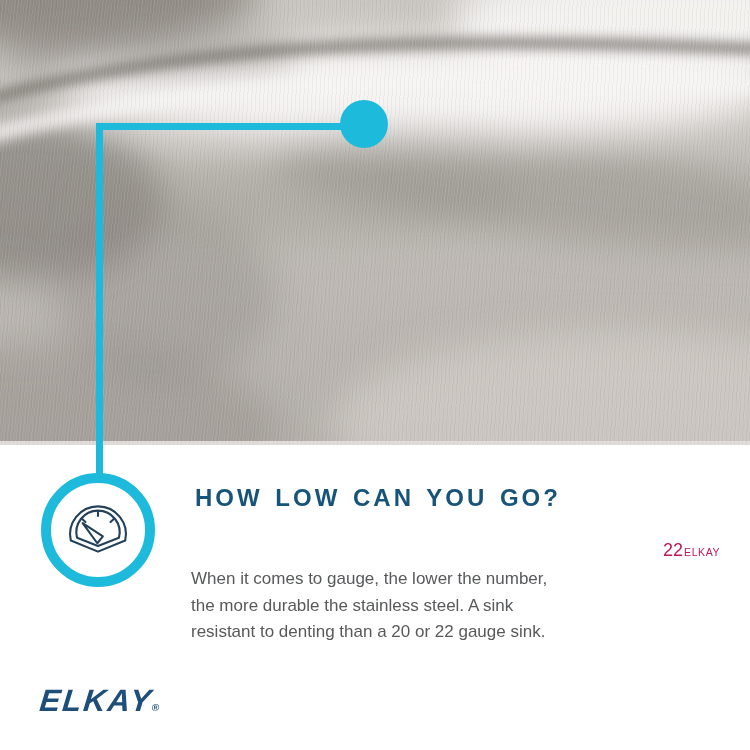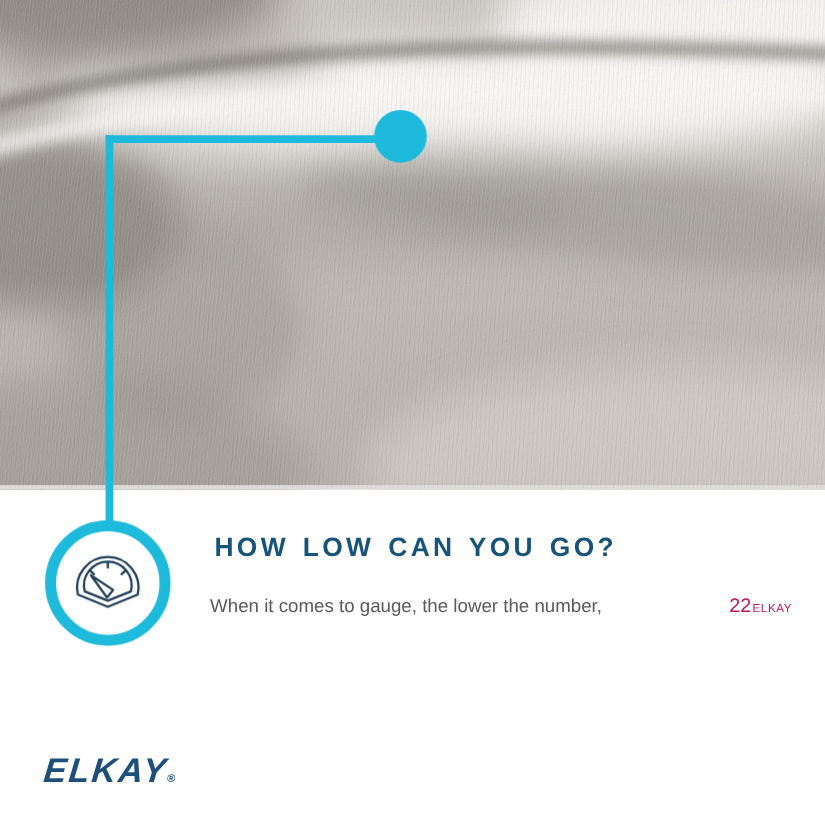--- a/index.html
+++ b/index.html
@@ -29,21 +29,21 @@
     display:flex; align-items:center; justify-content:center;
   }
 
   
   .headline {
     position:absolute; left:195px; top:484px;
     font-size:24px; font-weight:bold; letter-spacing:3px; word-spacing:3px;
     color:#17547A; white-space:nowrap;
   }
   .body-copy {
-    position:absolute; left:191px; top:538px;
+    position:absolute; left:191px; top:566px;
     font-size:17px; line-height:26.5px; color:#58595B; white-space:nowrap;
   }
 
   
   .bars { position:absolute; left:585px; top:489px; height:114px; display:flex; gap:8px; }
   .gbar {
     background:#1A5A7D; border-radius:7px; height:114px;
     display:flex; align-items:center; justify-content:center;
     color:#ffffff; overflow:hidden;
   }
@@ -120,20 +120,22 @@
         <path d="M27,27 L32,31.5"></path>
         <path d="M73,27 L68,31.5"></path>
         <polygon points="28,33 57,52 49,62" fill="#ffffff"></polygon>
       </g>
     </svg>
   </div>
 
   <div class="headline">HOW LOW CAN YOU GO?</div>
   <div class="body-copy">
     <div>When it comes to gauge, the lower the number,</div>
+    <div>the more durable the stainless steel. A sink</div>
+    <div>resistant to denting than a 20 or 22 gauge sink.</div>
   </div>
 
   <div class="gauge-out-label">
     <span class="gauge-out-num">22</span>
     <span class="gauge-out-unit">ELKAY</span>
   </div>
 
   <div class="logo">
     <span>ELKAY</span><span class="logo-reg">®</span>
   </div>

